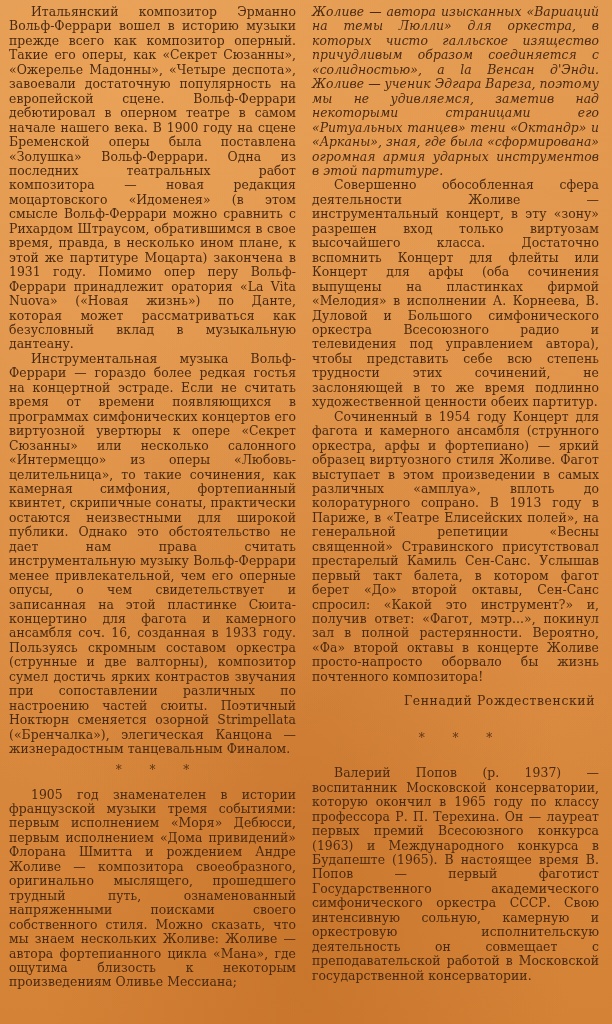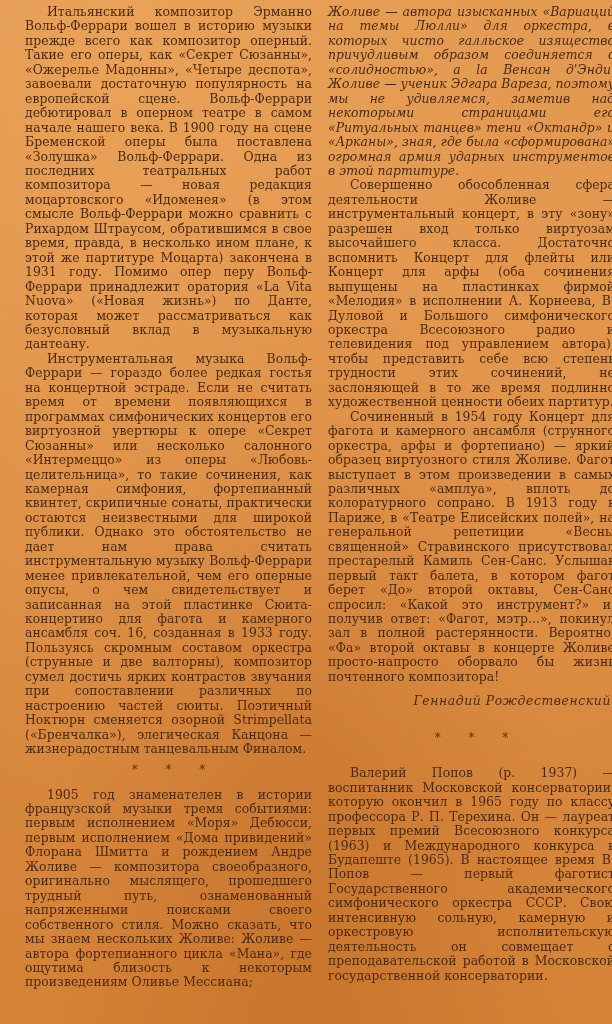--- a/index.html
+++ b/index.html
@@ -20,21 +20,20 @@
     color: #4a2a12;
   }
   .page {
     position: relative;
     width: 492px;
     height: 1024px;
     box-sizing: border-box;
     padding: 2px 8px 0 9px;
     display: flex;
     gap: 16px;
-    margin-left: 16px;
   }
   .col {
     width: 287px;
     flex: 0 0 287px;
   }
   .col p {
     margin: 0;
     font-size: 12.4px;
     line-height: 14.45px;
     text-align: justify;
@@ -53,21 +52,20 @@
     margin: 5px 0 10px 0;
     height: 16px;
     line-height: 16px;
   }
   .separator span {
     display: inline-block;
     margin: 0 12px;
   }
   .signature {
     text-align: right;
-    font-style: italic;
     font-size: 12.4px;
     line-height: 14px;
     margin: 10px 4px 0 0;
     letter-spacing: 0.6px;
   }
   .col-right .separator { margin-top: 22px; margin-bottom: 20px; }
 </style>
 </head>
 <body>
 

